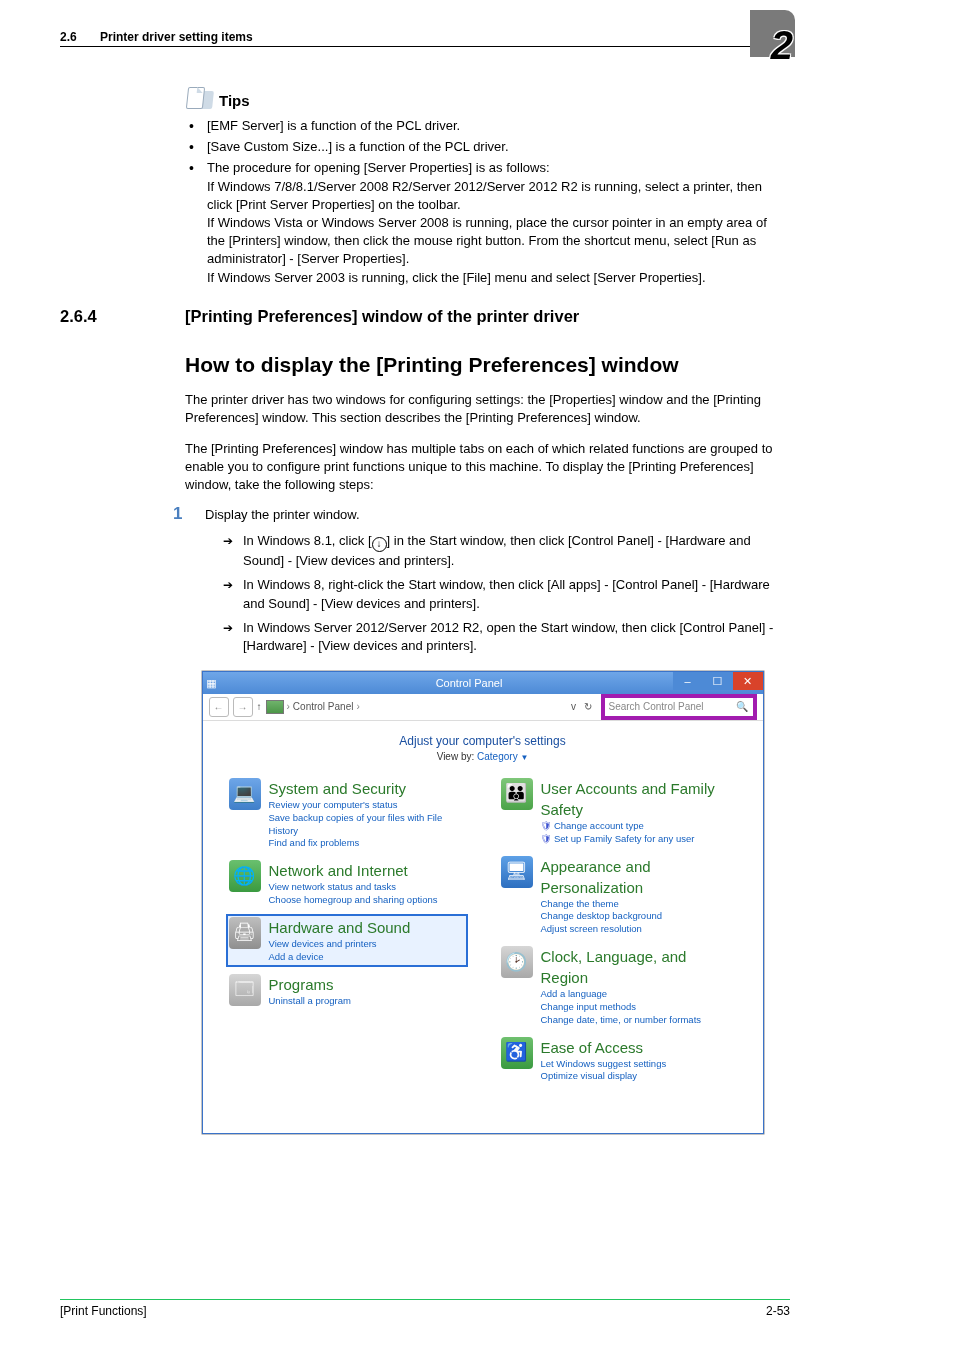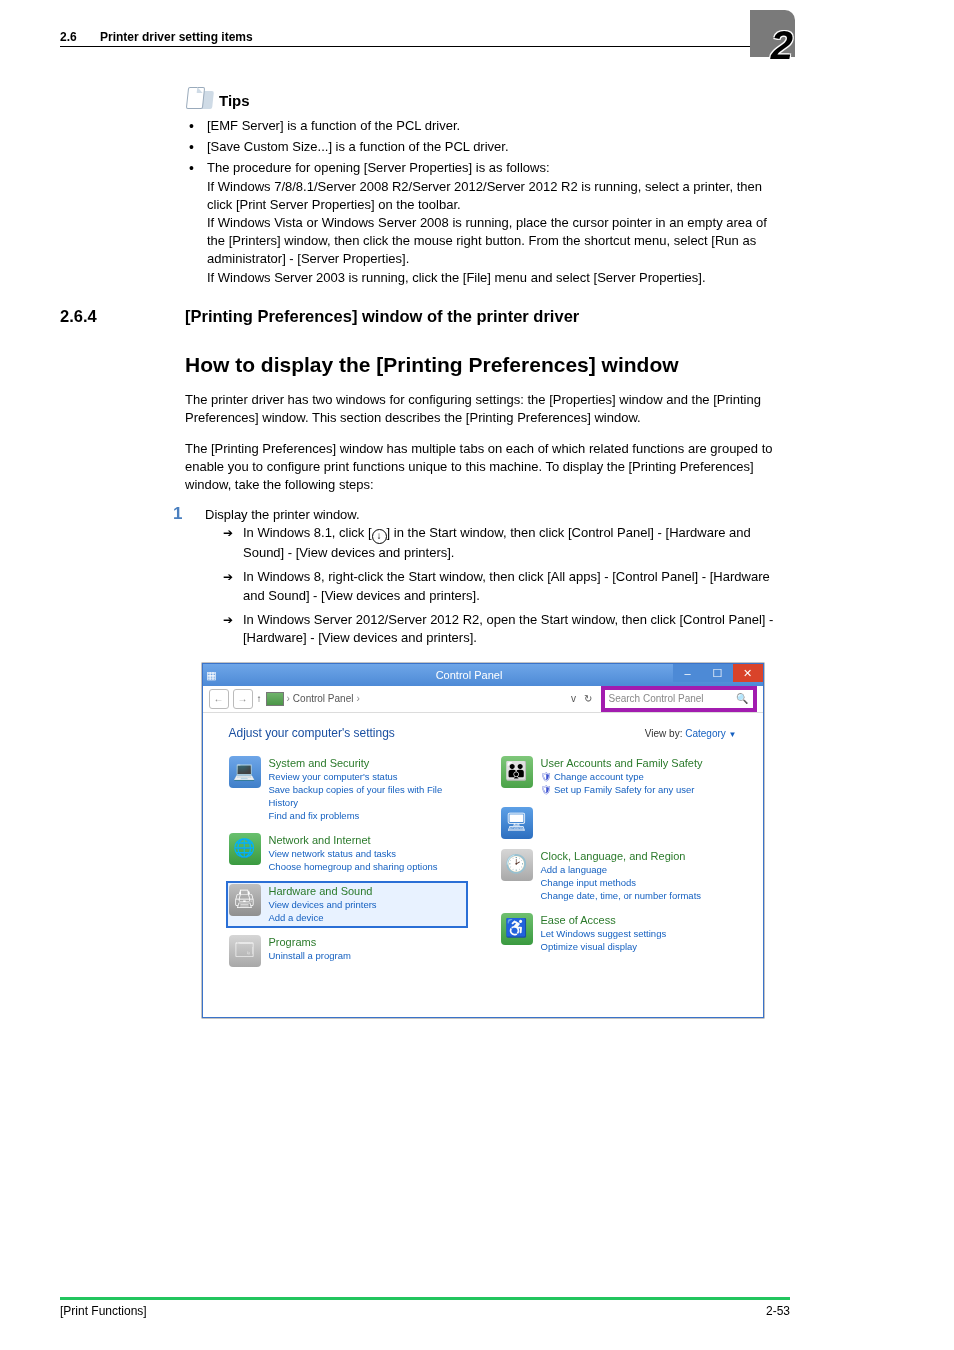--- a/index.html
+++ b/index.html
@@ -145,42 +145,42 @@
     border:1px solid #777;
   }
   .shot .addr .sep { color:#888;}
   .shot .addr .refresh { padding:0 4px;}
   .shot .addr .search {
     width:140px;border:4px solid #a21caf;height:18px;
     display:flex;align-items:center;justify-content:space-between;
     padding:0 4px;color:#888;
   }
   .shot .content { padding: 12px 26px 50px 26px; }
-  .shot .top-row { display:flex; justify-content:space-between; align-items:center; margin-bottom:14px;}
+  .shot .top-row { display:flex; justify-content:space-between; align-items:center; margin-bottom:14px;flex-direction:column;}
   .shot .adjust { color:#1a4fa0; font-size:12px;}
   .shot .viewby { font-size:10px; color:#333;}
   .shot .viewby .cat { color:#1560c0;}
   .shot .viewby .dd { color:#1560c0; font-size:8px;}
   .shot .grid { display:flex; gap:36px;}
   .shot .col { flex:1; display:flex; flex-direction:column; gap:10px;}
   .shot .item { display:flex; gap:8px;}
   .shot .ic {
     width:32px;height:32px;flex-shrink:0;
     border-radius:4px;
     display:flex;align-items:center;justify-content:center;
     font-size:18px;color:#fff;
   }
   .shot .item.hl { outline:2px solid #2a6fd6; outline-offset:-1px; background:#e8f2ff; padding:2px; margin:-2px;}
-  .shot .cat-t { color:#2b7a2b; font-size:11px;}
+  .shot .cat-t { color:#2b7a2b; font-size:15px;}
   .shot .sub  { color:#1560c0; font-size:9.5px; display:block; line-height:1.35;}
   .shot .sub.shield::before { content:"🛡"; font-size:9px; margin-right:2px; filter: hue-rotate(20deg);}
   .ftr {
     position:absolute;
     left:60px; right:60px; bottom:32px;
-    border-top:3px solid #22c55e;
+    border-top:1px solid #22c55e;
     display:flex;
     font-size:12px;
     padding-top:4px;
   }
   .ftr .l { flex:1;}
   .tips-icon {
     width:28px;height:24px;position:relative;
   }
   .tips-icon .back {
     position:absolute; right:0; bottom:2px;
@@ -243,21 +243,21 @@
 
     <div class="h3">How to display the [Printing Preferences] window</div>
 
     <p>The printer driver has two windows for configuring settings: the [Properties] window and the [Printing Preferences] window. This section describes the [Printing Preferences] window.</p>
     <p>The [Printing Preferences] window has multiple tabs on each of which related functions are grouped to enable you to configure print functions unique to this machine. To display the [Printing Preferences] window, take the following steps:</p>
 
     <div class="step">
       <div class="sn">1</div>
       <div style="flex:1">
         <div>Display the printer window.</div>
-        <ul class="arrows" style="margin-top:0">
+        <ul class="arrows" style="margin-top:8px">
           <li>
             <span>In Windows 8.1, click [</span><span class="down-circ">↓</span><span>] in the Start window, then click [Control Panel] - [Hardware and Sound] - [View devices and printers].</span>
           </li>
           <li><span>In Windows 8, right-click the Start window, then click [All apps] - [Control Panel] - [Hardware and Sound] - [View devices and printers].</span></li>
           <li><span>In Windows Server 2012/Server 2012 R2, open the Start window, then click [Control Panel] - [Hardware] - [View devices and printers].</span></li>
         </ul>
       </div>
     </div>
 
     <div class="shot">
@@ -335,20 +335,26 @@
               <div class="item">
                 <div class="ic" style="background: linear-gradient(rgb(127, 199, 122), rgb(75, 163, 72));">👪</div>
                 <div>
                   <div class="cat-t">User Accounts and Family Safety</div>
                   <span class="sub shield">Change account type</span>
                   <span class="sub shield">Set up Family Safety for any user</span>
                 </div>
               </div>
               <div class="item">
                 <div class="ic" style="background: linear-gradient(rgb(93, 160, 230), rgb(45, 111, 192));">🖥</div>
+                <div>
+                  <div class="cat-t">Appearance and Personalization</div>
+                  <span class="sub">Change the theme</span>
+                  <span class="sub">Change desktop background</span>
+                  <span class="sub">Adjust screen resolution</span>
+                </div>
               </div>
               <div class="item">
                 <div class="ic" style="background: linear-gradient(rgb(214, 214, 214), rgb(168, 168, 168));">🕑</div>
                 <div>
                   <div class="cat-t">Clock, Language, and Region</div>
                   <span class="sub">Add a language</span>
                   <span class="sub">Change input methods</span>
                   <span class="sub">Change date, time, or number formats</span>
                 </div>
               </div>

